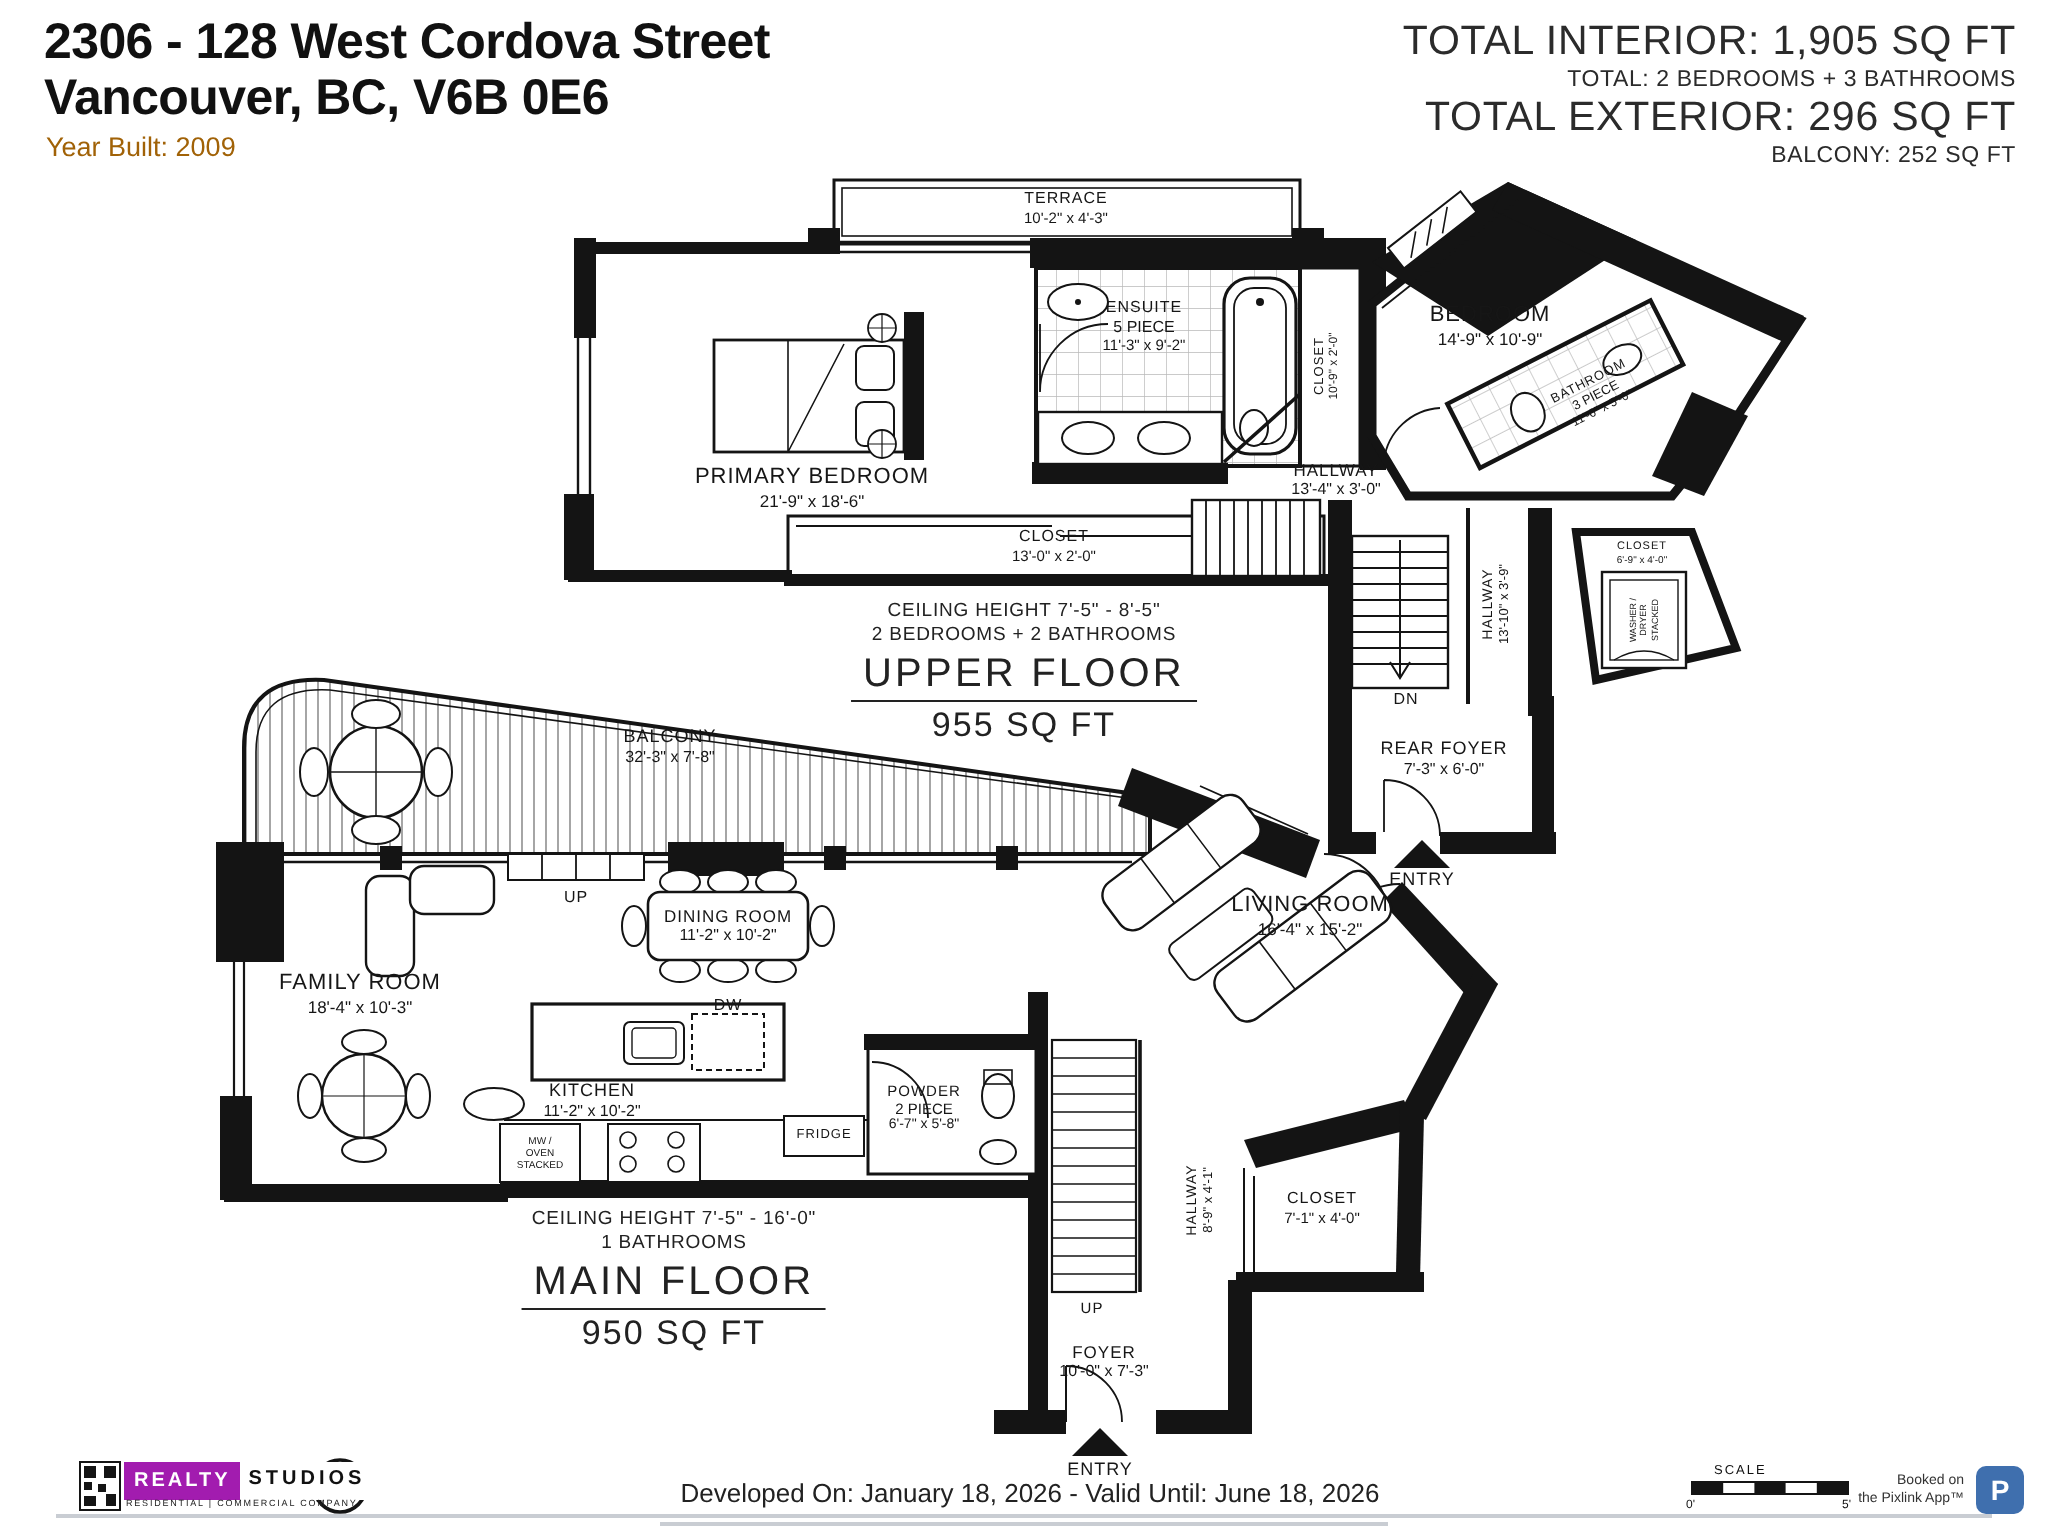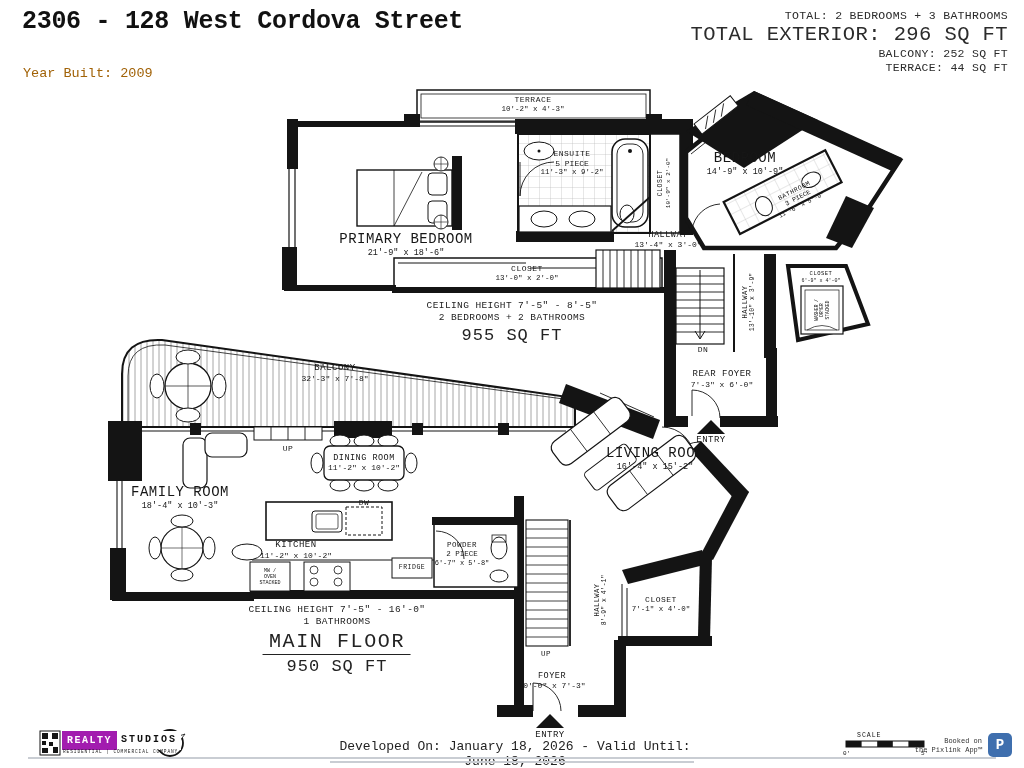--- a/index.html
+++ b/index.html
@@ -1,29 +1,29 @@
 <!DOCTYPE html>
 <html><head>
 <meta charset="utf-8">
 <style>
   html,body{margin:0;padding:0;background:#e8e8e8;}
   .page{position:relative;width:1024px;height:768px;background:#ffffff;overflow:hidden;
-        font-family:Liberation Mono, monospace;color:#161616;}
+        font-family:Liberation Sans, sans-serif;color:#161616;}
   .plan-svg{position:absolute;left:0;top:0;width:1024px;height:768px;}
   
   .addr{position:absolute;left:22px;top:8px;font-weight:bold;font-size:25px;line-height:1.1;letter-spacing:-0.3px;color:#111;}
   .year{position:absolute;left:23px;top:66px;font-size:13.5px;color:#a16207;}
   .totals{position:absolute;right:16px;top:9px;text-align:right;color:#2b2b2b;line-height:1.2;}
   .totals .big{font-size:20.5px;letter-spacing:.4px;}
   .totals .small{font-size:11.5px;letter-spacing:.3px;}
   
   .lbl{position:absolute;text-align:center;transform:translate(-50%,-50%);line-height:1.2;white-space:nowrap;color:#161616;}
   .lbl span{display:block;}
   .rot90{transform:translate(-50%,-50%) rotate(-90deg);}
-  .rot27{transform:translate(-50%,-50%) rotate(-27deg);}.t95{font-size:14px}.t9{font-size:9px}.t85{font-size:8.5px}.t8{font-size:8px}
+  .rot27{transform:translate(-50%,-50%) rotate(-27deg);}.t95{font-size:11px}.t9{font-size:9px}.t85{font-size:8.5px}.t8{font-size:8px}
   .t75{font-size:7.5px}.t7{font-size:7px}.t65{font-size:6.5px}.t6{font-size:6px}.t55{font-size:5.5px}
   .t5{font-size:5px}.t45{font-size:4.5px}
   .sp{letter-spacing:.5px}
   
   .floor-block{position:absolute;transform:translateX(-50%);text-align:center;color:#222;}
   .floor-block .line{font-size:9.5px;letter-spacing:.4px;line-height:1.25;}
   .floor-block .title{display:inline-block;font-size:20px;letter-spacing:1.6px;margin-top:2px;
                       padding:0 6px 1px 6px;border-bottom:1.6px solid #222;}
   .floor-block .area{font-size:17px;letter-spacing:1px;margin-top:2px;}
   
@@ -279,27 +279,28 @@
     <g>
       <rect x="846" y="741" width="78" height="6" stroke-width="1"></rect>
       <rect x="846" y="741" width="15.6" height="6" fill="#141414" stroke="none"></rect>
       <rect x="877.2" y="741" width="15.6" height="6" fill="#141414" stroke="none"></rect>
       <rect x="908.4" y="741" width="15.6" height="6" fill="#141414" stroke="none"></rect>
     </g>
   </svg>
 
   <div class="addr">
     <div>2306 - 128 West Cordova Street</div>
+    <div>Vancouver, BC, V6B 0E6</div>
   </div>
   <div class="year">Year Built: 2009</div>
   <div class="totals">
+    <div class="big">TOTAL INTERIOR: 1,905 SQ FT</div>
     <div class="small">TOTAL: 2 BEDROOMS + 3 BATHROOMS</div>
     <div class="big">TOTAL EXTERIOR: 296 SQ FT</div>
     <div class="small">BALCONY: 252 SQ FT</div>
-    <div class="small">TERRACE: 44 SQ FT</div>
   </div>
 
   <div class="lbl" style="left:533px;top:104px">
     <span class="t8 sp">TERRACE</span>
     <span class="t75">10'-2" x 4'-3"</span>
   </div>
   <div class="lbl" style="left:406px;top:244px">
     <span class="t95 sp">PRIMARY BEDROOM</span>
     <span class="t85">21'-9" x 18'-6"</span>
   </div>
@@ -349,20 +350,21 @@
     <span class="t9 sp">REAR FOYER</span>
     <span class="t8">7'-3" x 6'-0"</span>
   </div>
   <div class="lbl" style="left:711px;top:440px">
     <span class="t9 sp">ENTRY</span>
   </div>
 
   <div class="floor-block" style="left:512px;top:300px">
     <div class="line">CEILING HEIGHT 7'-5" - 8'-5"</div>
     <div class="line">2 BEDROOMS + 2 BATHROOMS</div>
+    <div><span class="title">UPPER FLOOR</span></div>
     <div class="area">955 SQ FT</div>
   </div>
 
   <div class="lbl" style="left:335px;top:373px">
     <span class="t9 sp">BALCONY</span>
     <span class="t8">32'-3" x 7'-8"</span>
   </div>
   <div class="lbl" style="left:288px;top:449px">
     <span class="t8 sp">UP</span>
   </div>

